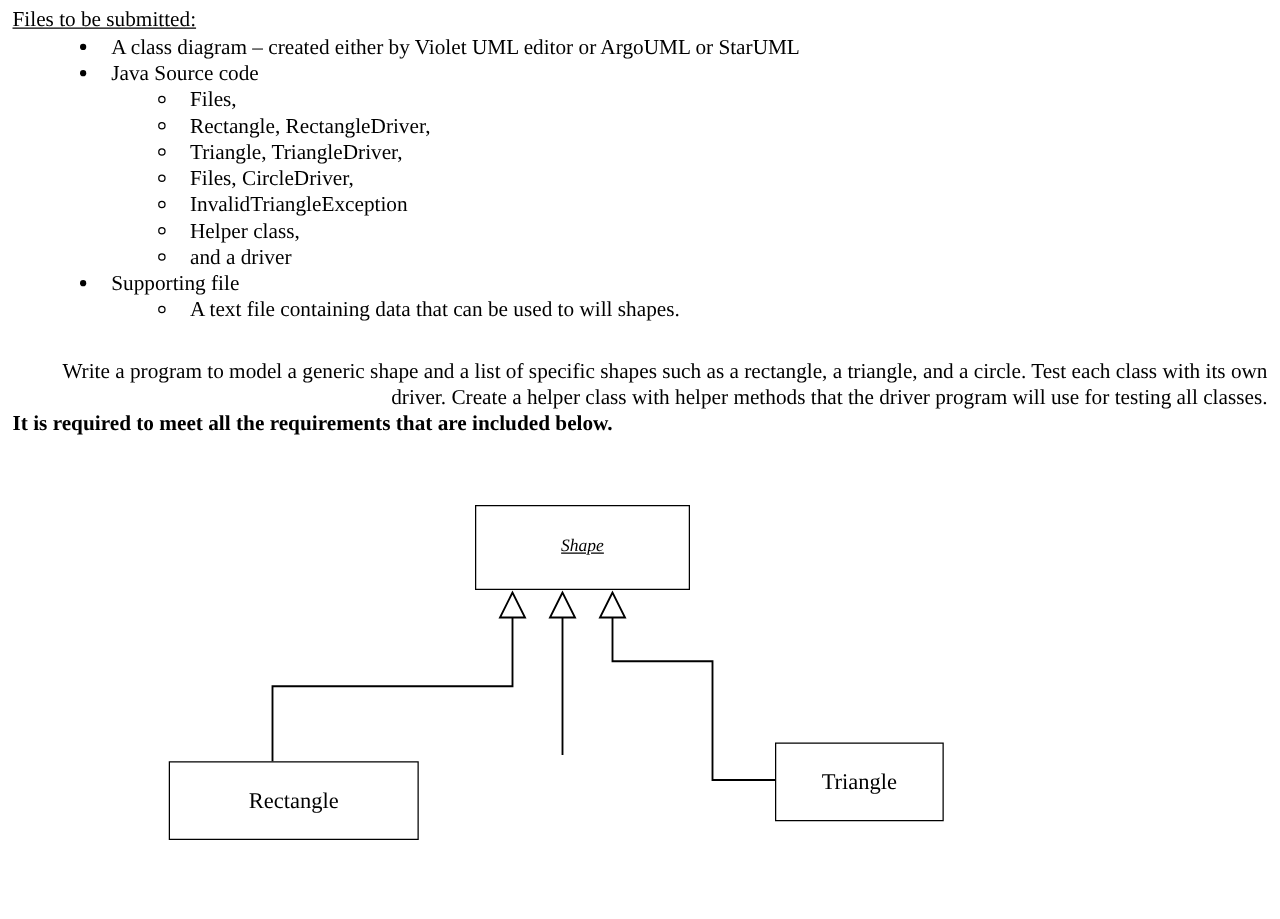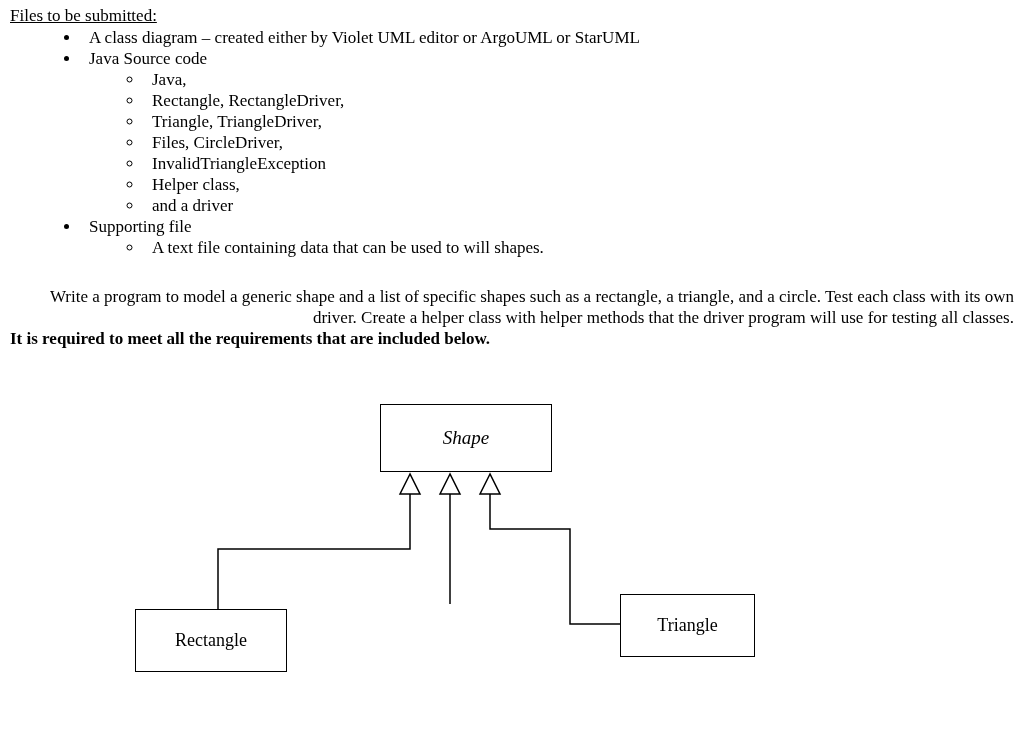--- a/index.html
+++ b/index.html
@@ -52,41 +52,42 @@
     border: 1.5px solid #000;
     background: #fff;
     display: flex;
     align-items: center;
     justify-content: center;
     font-size: 18px;
     box-sizing: border-box;
   }
   .shape-box {
     font-style: italic;
-    font-size: 19px;
+    font-size: 14px;
+    text-decoration: underline;
   }
   svg.lines {
     position: absolute;
     left: 0; top: 0;
     width: 1000px;
     height: 320px;
     pointer-events: none;
   }
 </style>
 </head>
 <body>
 
 <div class="heading">Files to be submitted:</div>
 
 <ul class="disc">
   <li>A class diagram – created either by Violet UML editor or ArgoUML or StarUML</li>
   <li>
     <span>Java Source code</span>
     <ul class="circle">
-      <li>Java,</li>
+      <li>Files,</li>
       <li>Rectangle, RectangleDriver,</li>
       <li>Triangle, TriangleDriver,</li>
       <li>Files, CircleDriver,</li>
       <li>InvalidTriangleException</li>
       <li>Helper class,</li>
       <li>and a driver</li>
     </ul>
   </li>
   <li>
     <span>Supporting file</span>
@@ -96,21 +97,21 @@
   </li>
 </ul>
 
 <div class="paragraph">Write a program to model a generic shape and a list of specific shapes such as a rectangle, a triangle, and a circle. Test each class with its own driver. Create a helper class with helper methods that the driver program will use for testing all classes.</div>
 <div class="bold">It is required to meet all the requirements that are included below.</div>
 
 <div class="diagram">
 
   <div class="box shape-box" style="left:370px; top:25px; width:172px; height:68px;">Shape</div>
 
-  <div class="box" style="left:125px; top:230px; width:152px; height:63px;">Rectangle</div>
+  <div class="box" style="left:125px; top:230px; width:200px; height:63px;">Rectangle</div>
   <div class="box" style="left:610px; top:215px; width:135px; height:63px;">Triangle</div>
 
   <svg class="lines">
 
     <g stroke="#000" stroke-width="1.5" fill="none">
       <polygon points="400,95 390,115 410,115"></polygon>
       <polygon points="440,95 430,115 450,115"></polygon>
       <polygon points="480,95 470,115 490,115"></polygon>
     </g>
     <g stroke="#000" stroke-width="1.5" fill="none">

